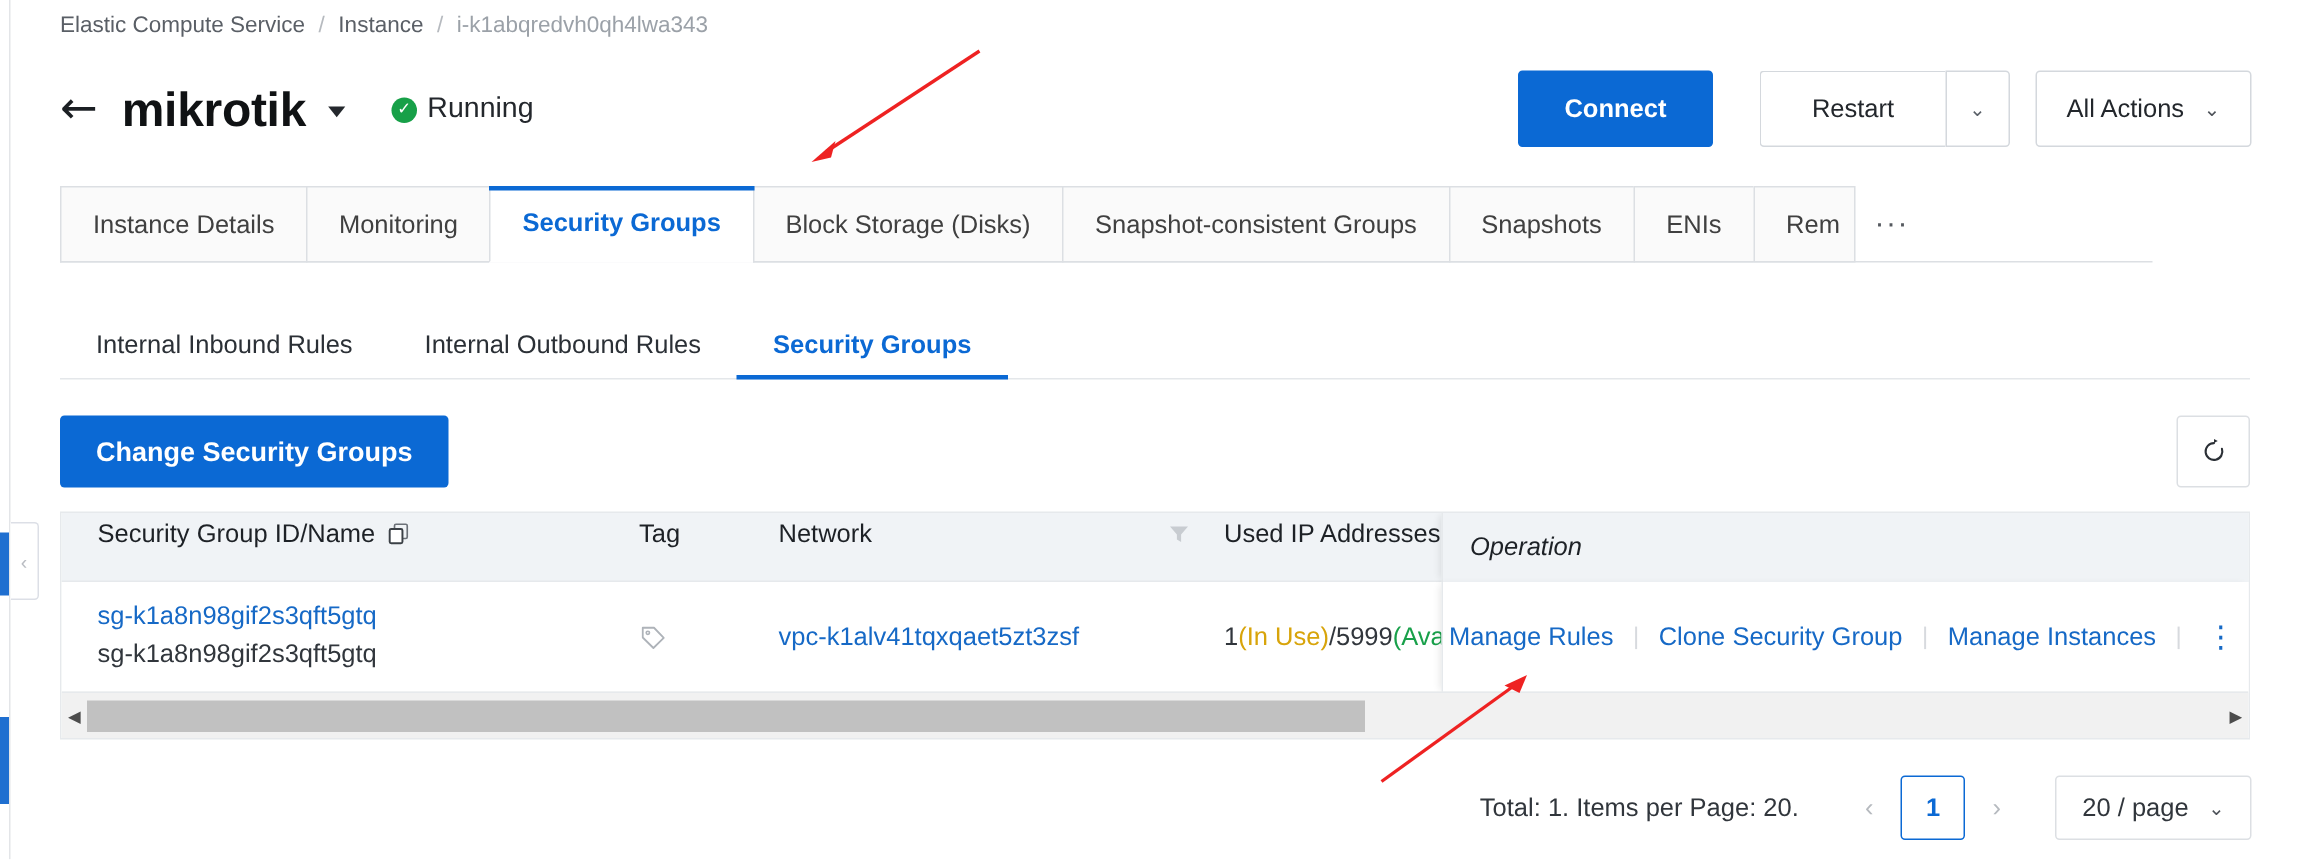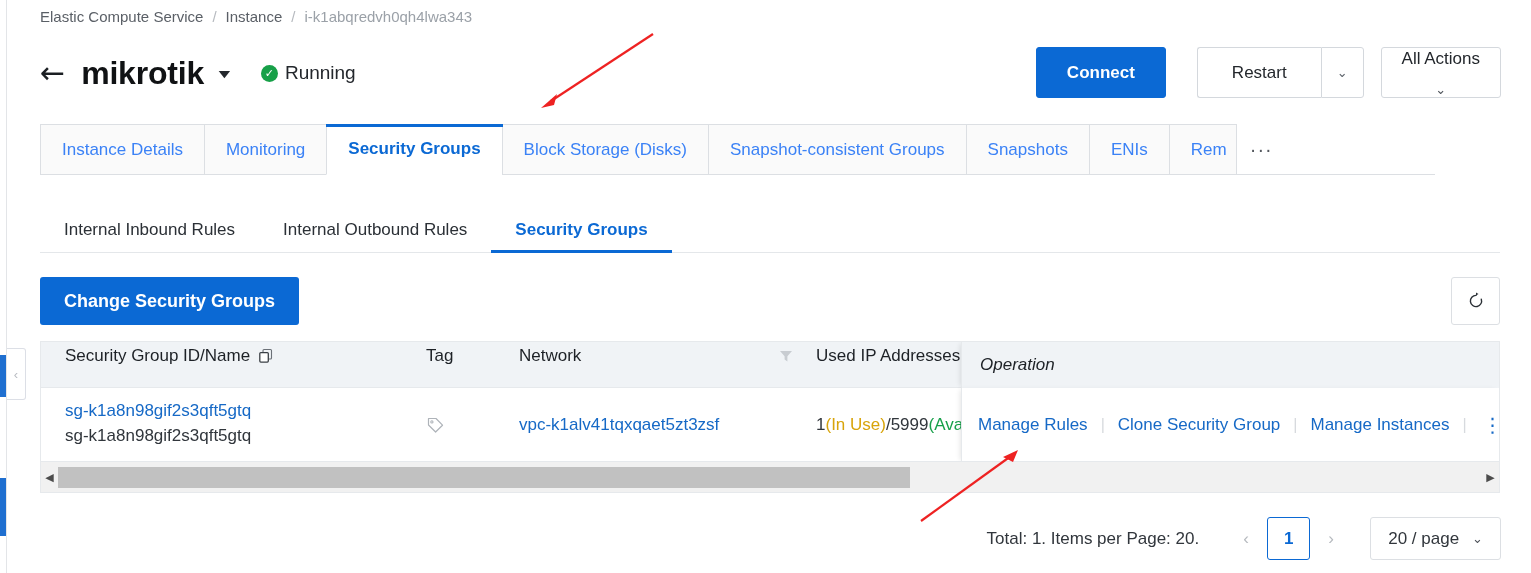--- a/index.html
+++ b/index.html
@@ -101,36 +101,36 @@
     font-weight: bold; padding: 0 30px;
   }
   .split { display: flex; margin-left: 14px; }
   .split .seg-main {
     border-right: none; border-radius: 3px 0 0 3px; padding: 0 34px;
   }
   .split .seg-caret {
     border-radius: 0 3px 3px 0; padding: 0 15px; color: #5a6068;
     font-size: 13px;
   }
-  .btn-allactions { padding: 0 20px; gap: 13px; flex-direction: column; }
+  .btn-allactions { padding: 0 20px; gap: 13px; }
   .caret-sm { font-size: 13px; color: #4d5259; }
 
   
   .tabs {
     position: absolute; left: 40px; top: 124px;
     display: flex; align-items: stretch; height: 51px;
     width: 1460px;
   }
   .tabs::after {
     content: ""; position: absolute; left: 0; bottom: 0;
     width: 1395px; height: 1px; background: #dcdfe3;
   }
   .tab {
     border: 1px solid #dcdfe3; border-right: none;
-    background: #fafafa; color: #3b82f6;
+    background: #fafafa; color: #404040;
     font-size: 17px; display: flex; align-items: center;
     padding: 0 21px; white-space: nowrap; position: relative;
   }
   .tab:first-child { border-radius: 0; }
   .tab.last-visible { border-right: 1px solid #dcdfe3; }
   .tab.active {
     background: #fff; color: #0b69d4; font-weight: bold;
     border-top: none; border-bottom: 1px solid #fff;
     z-index: 3;
   }
@@ -247,21 +247,21 @@
   }
   .inuse { color: #d8a40a; }
   .avail { color: #18a04a; }
 
   .sticky-op-body {
     position: absolute; left: 920px; top: 0;
     width: 539px; height: 74px;
     background: #fff;
     border-left: 1px solid #e6e9ec;
     display: flex; align-items: center; gap: 0;
-    padding-left: 16px;
+    padding-left: 4px;
     box-shadow: -3px 0 5px -2px rgba(0,0,0,0.10);
     z-index: 4;
   }
   .op-link { color: #1669c6; font-size: 17px; white-space: nowrap; }
   .op-sep {
     color: #d7dade; margin: 0 13px; font-size: 16px;
   }
   .op-dots {
     color: #1669c6; font-size: 20px; letter-spacing: 0;
     line-height: 0.6; margin-left: 3px; text-align: center; width: 14px;

